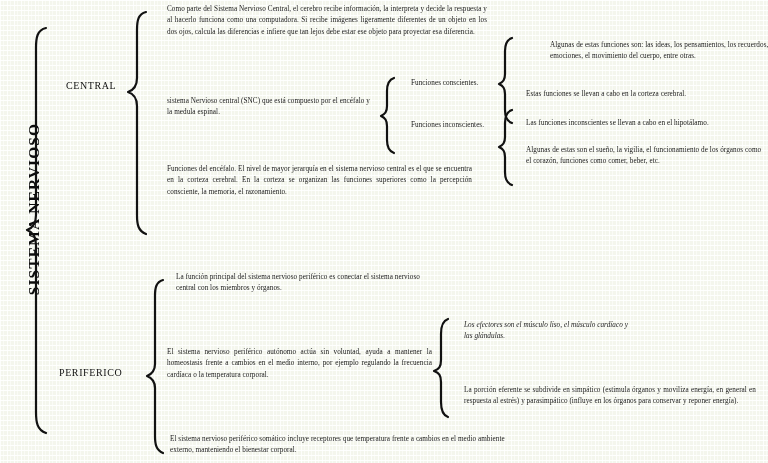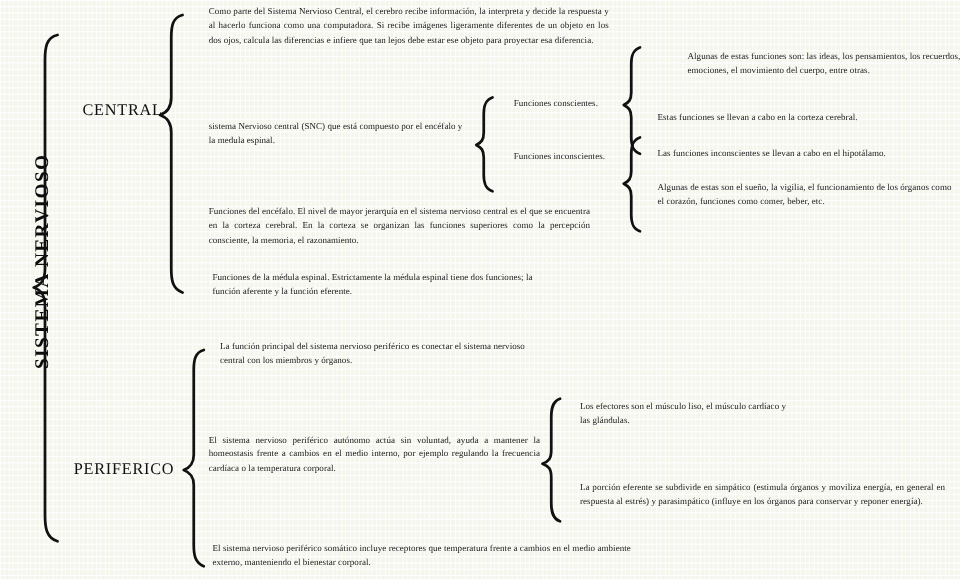--- a/index.html
+++ b/index.html
@@ -40,21 +40,21 @@
   .txt {
     position: absolute;
     color: #1a1a1a;
     font-size: 7.2px;
     line-height: 11.4px;
     letter-spacing: 0.05px;
   }
   .just { text-align: justify; }
   .node-label {
     position: absolute;
-    font-size: 13px;
+    font-size: 10px;
     letter-spacing: 0.6px;
     color: #111;
     white-space: nowrap;
   }
   #root-title {
     position: absolute;
     left: -71px;
     top: 200px;
     width: 210px;
     text-align: center;
@@ -119,37 +119,36 @@
   <div class="node-label" style="left:66px; top:80px;">CENTRAL</div>
 
   <div class="node-label" style="left:59px; top:367px;">PERIFERICO</div>
 
   <div class="txt just" style="left:167px; top:4px; width:320px;">Como parte del Sistema Nervioso Central, el cerebro recibe información, la interpreta y decide la respuesta y al hacerlo funciona como una computadora. Si recibe imágenes ligeramente diferentes de un objeto en los dos ojos, calcula las diferencias e infiere que tan lejos debe estar ese objeto para proyectar esa diferencia.</div>
 
   <div class="txt" style="left:167px; top:96px; width:210px;">sistema Nervioso central (SNC) que está compuesto por el encéfalo y la medula espinal.</div>
 
   <div class="txt just" style="left:167px; top:164px; width:305px;">Funciones del encéfalo. El nivel de mayor jerarquía en el sistema nervioso central es el que se encuentra en la corteza cerebral. En la corteza se organizan las funciones superiores como la percepción consciente, la memoria, el razonamiento.</div>
 
-  <div class="txt" style="left:170px; top:217px; width:262px;">Funciones de la médula espinal. Estrictamente la médula espinal tiene dos funciones; la función aferente y la función eferente.</div>
 
   <div class="txt" style="left:411px; top:78px; width:120px;">Funciones conscientes.</div>
 
   <div class="txt" style="left:411px; top:120px; width:125px;">Funciones inconscientes.</div>
 
   <div class="txt" style="left:550px; top:40px; width:240px;">Algunas de estas funciones son: las ideas, los pensamientos, los recuerdos, las emociones, el movimiento del cuerpo, entre otras.</div>
 
   <div class="txt" style="left:526px; top:89px; width:240px;">Estas funciones se llevan a cabo en la corteza cerebral.</div>
 
   <div class="txt" style="left:526px; top:118px; width:240px;">Las funciones inconscientes se llevan a cabo en el hipotálamo.</div>
 
   <div class="txt" style="left:526px; top:145px; width:238px;">Algunas de estas son el sueño, la vigilia, el funcionamiento de los órganos como el corazón, funciones como comer, beber, etc.</div>
 
   <div class="txt" style="left:176px; top:272px; width:250px;">La función principal del sistema nervioso periférico es conectar el sistema nervioso central con los miembros y órganos.</div>
 
   <div class="txt just" style="left:167px; top:347px; width:265px;">El sistema nervioso periférico autónomo actúa sin voluntad, ayuda a mantener la homeostasis frente a cambios en el medio interno, por ejemplo regulando la frecuencia cardíaca o la temperatura corporal.</div>
 
   <div class="txt" style="left:170px; top:434px; width:335px;">El sistema nervioso periférico somático incluye receptores que temperatura frente a cambios en  el medio ambiente externo, manteniendo el bienestar corporal.</div>
 
-  <div class="txt" style="left:464px; top:320px; width:170px;">Los efectores son el músculo liso, el músculo cardíaco y las glándulas.</div>
+  <div class="txt" style="left:464px; top:320px; width:170px;font-style:italic;">Los efectores son el músculo liso, el músculo cardíaco y las glándulas.</div>
 
   <div class="txt just" style="left:464px; top:385px; width:292px;">La porción eferente se subdivide en simpático (estimula órganos y moviliza energía, en general en respuesta al estrés) y parasimpático (influye en los órganos para conservar y reponer energía).</div>
 
 </div>
 
 </body></html>

